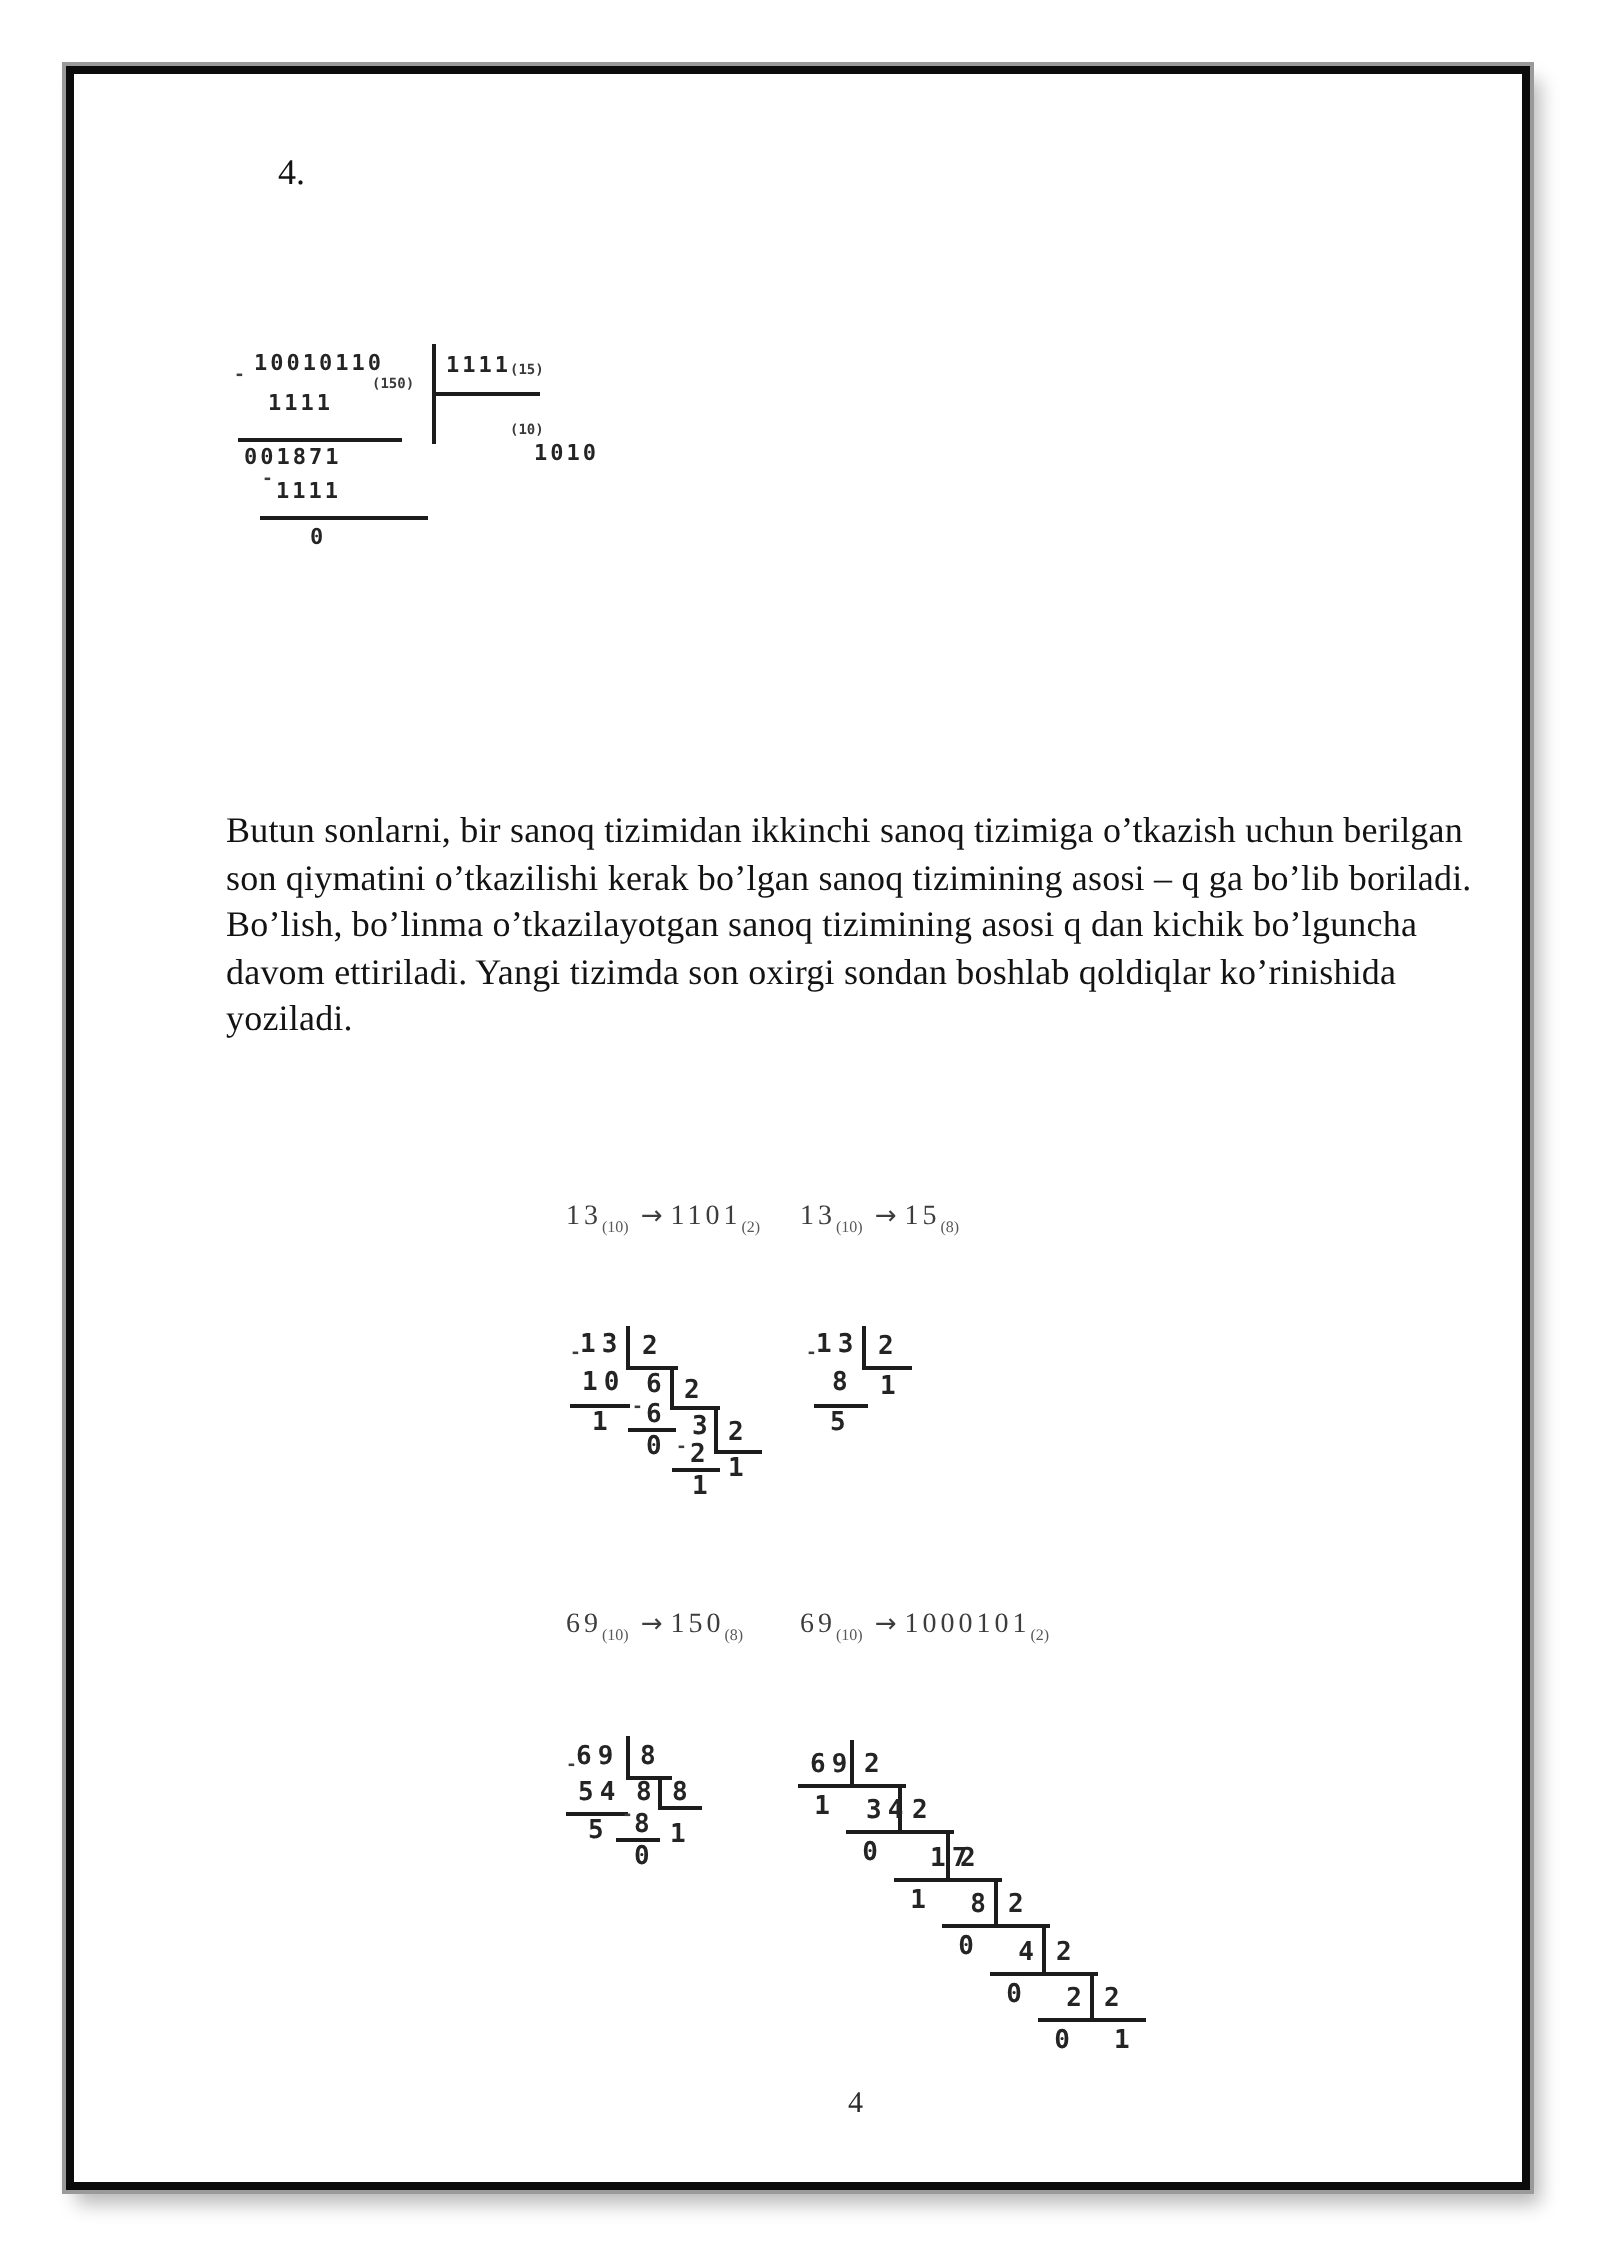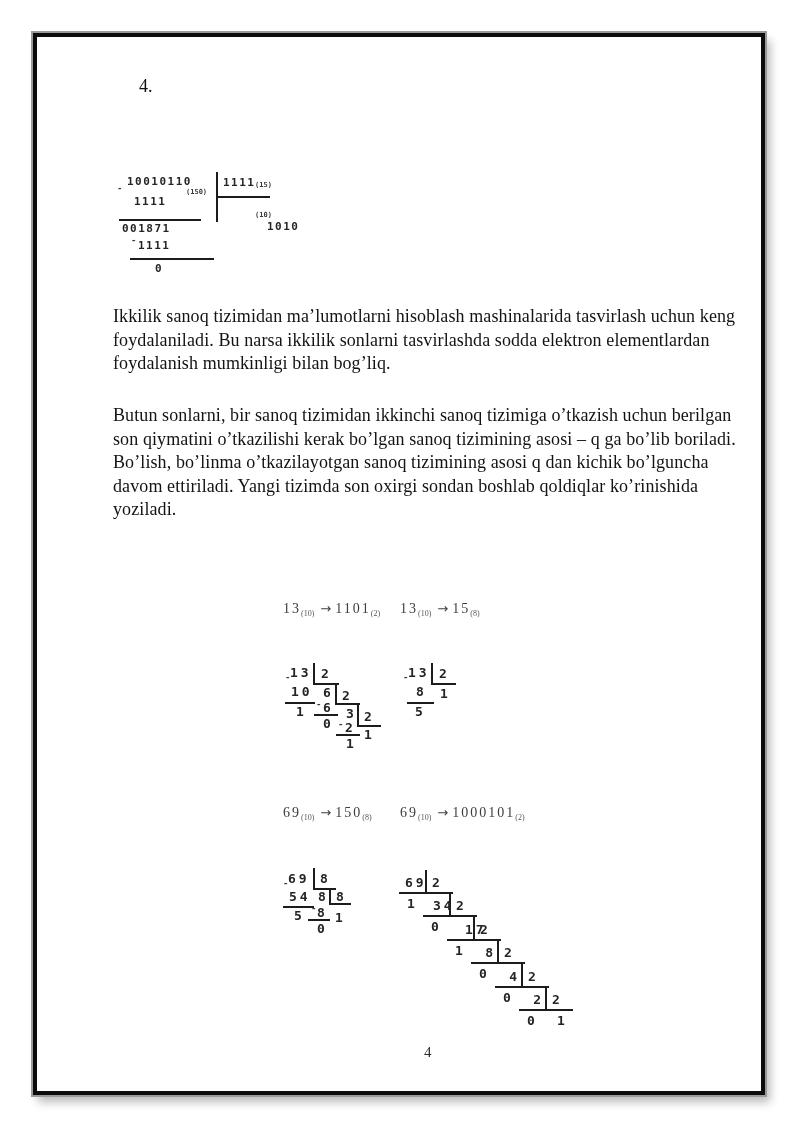--- a/index.html
+++ b/index.html
@@ -62,21 +62,20 @@
     <span class="abs bsub" style="left:138px;top:39px;">(10)</span>
     <span class="abs mono-sm" style="left:17px;top:24px;">1111</span>
     <div class="hline" style="left:2px;top:47px;width:82px;"></div>
     <span class="abs mono-sm" style="left:5px;top:51px;">001871</span>
     <span class="abs dash" style="left:14px;top:64px;">-</span>
     <span class="abs mono-sm" style="left:21px;top:68px;">1111</span>
     <div class="hline" style="left:13px;top:86px;width:84px;"></div>
     <span class="abs mono-sm" style="left:38px;top:91px;">0</span>
   </div>
 
-  <div class="abs serif para" style="left:113px;top:305px;width:648px;">Ikkilik sanoq tizimidan ma’lumotlarni hisoblash mashinalarida tasvirlash uchun keng foydalaniladi. Bu narsa ikkilik sonlarni tasvirlashda sodda elektron elementlardan foydalanish mumkinligi bilan bog’liq.</div>
   <div class="abs serif para" style="left:113px;top:404px;width:648px;">Butun sonlarni, bir sanoq tizimidan ikkinchi sanoq tizimiga o’tkazish uchun berilgan son qiymatini o’tkazilishi kerak bo’lgan sanoq tizimining asosi – q ga bo’lib boriladi. Bo’lish, bo’linma o’tkazilayotgan sanoq tizimining asosi q dan kichik bo’lguncha davom ettiriladi. Yangi tizimda son oxirgi sondan boshlab qoldiqlar ko’rinishida yoziladi.</div>
 
   <div class="abs formula" style="left:283px;top:601px;">
     <span class="f-num">13</span>
     <span class="f-sub">(10)</span>
     <span class="f-arrow">→</span>
     <span class="f-num">1101</span>
     <span class="f-sub">(2)</span>
   </div>
   <div class="abs formula" style="left:400px;top:601px;">

